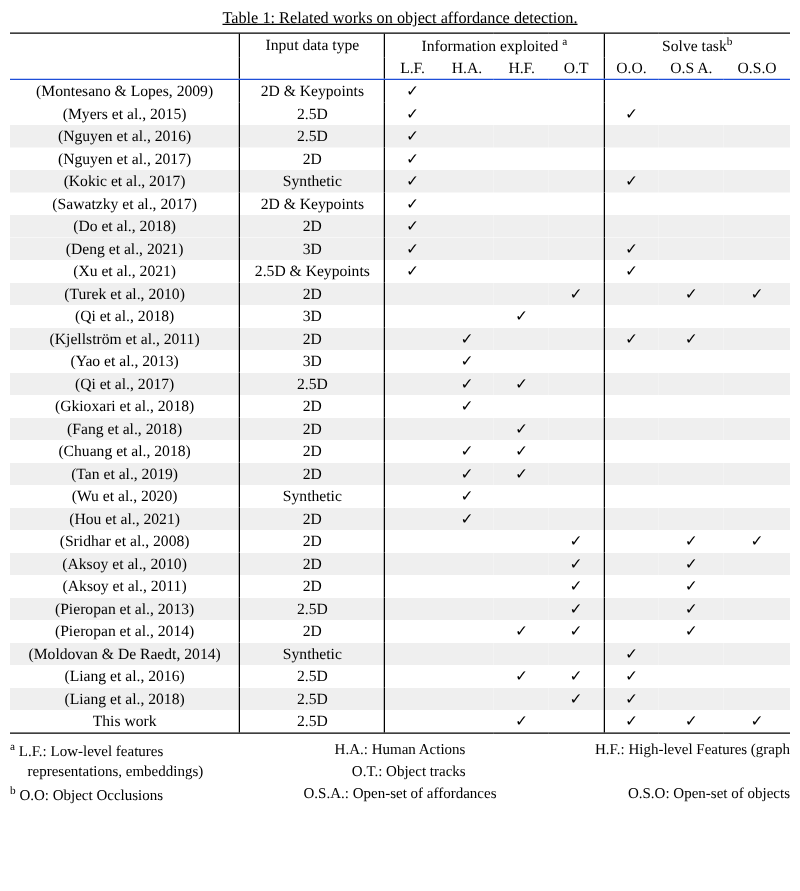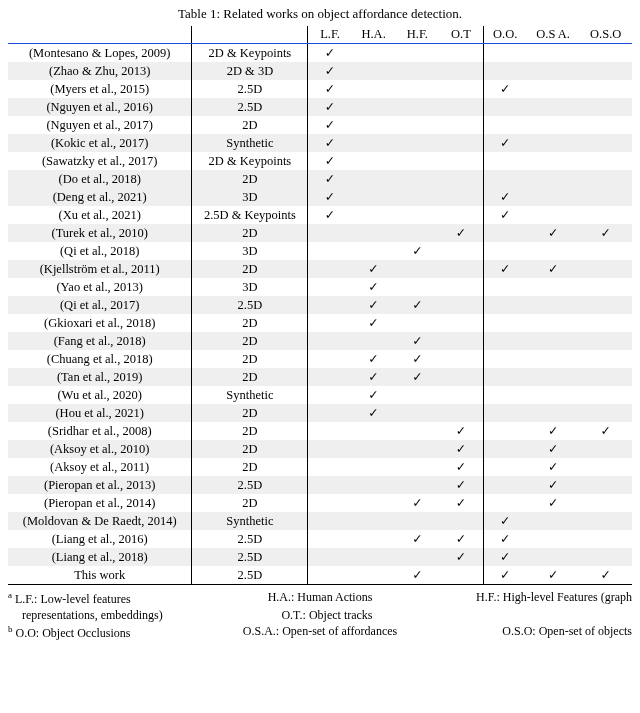--- a/index.html
+++ b/index.html
@@ -5,21 +5,21 @@
   body {
     font-family: "Times New Roman", Times, serif;
     font-size: 13px;
     color: #000;
     background: #fff;
     margin: 0;
     padding: 6px 8px;
     width: 640px;
     box-sizing: border-box;
   }
-  .caption { text-align: center; margin: 0 0 4px 0; font-size: 13px; }
+  .caption { text-align: center; margin: 0 0 4px 0; font-size: 13px; text-decoration: underline; }
   table {
     border-collapse: collapse;
     width: 100%;
     table-layout: fixed;
   }
   th, td {
     padding: 1px 2px;
     text-align: center;
     font-weight: normal;
     font-size: 12.5px;
@@ -54,47 +54,46 @@
     <col style="width:106px">
     <col style="width:40px">
       <col style="width:40px">
       <col style="width:40px">
       <col style="width:40px">
     <col style="width:40px">
       <col style="width:48px">
       <col style="width:48px">
   </colgroup>
   <thead>
+    <tr class="hdr1">
+      <th></th>
+      <th class="vline-left">Input data type</th>
+      <th class="vline-left" colspan="4">
+        <span>Information exploited</span> <sup>a</sup>
+      </th>
+      <th class="vline-left" colspan="3">
+        <span>Solve task</span><sup>b</sup>
+      </th>
+    </tr>
     <tr class="hdr2">
       <th></th>
       <th class="vline-left"></th>
       <th class="vline-left">L.F.</th>
       <th>H.A.</th>
       <th>H.F.</th>
       <th>O.T</th>
       <th class="vline-left">O.O.</th>
       <th>O.S A.</th>
       <th>O.S.O</th>
     </tr>
   </thead>
   <tbody id="tbody">
       <tr>
         <td class="ref">(Montesano &amp; Lopes, 2009)</td>
         <td class="vline-left">2D &amp; Keypoints</td>
-        <td class="vline-left"><span class="check"></span></td>
-        <td></td>
-        <td></td>
-        <td></td>
-        <td class="vline-left"></td>
-        <td></td>
-        <td></td>
-      </tr>
-      <tr class="alt">
-        <td class="ref">(Zhao &amp; Zhu, 2013)</td>
-        <td class="vline-left">2D &amp; 3D</td>
         <td class="vline-left"><span class="check"></span></td>
         <td></td>
         <td></td>
         <td></td>
         <td class="vline-left"></td>
         <td></td>
         <td></td>
       </tr>
       <tr>
         <td class="ref">(Myers et al., 2015)</td>

